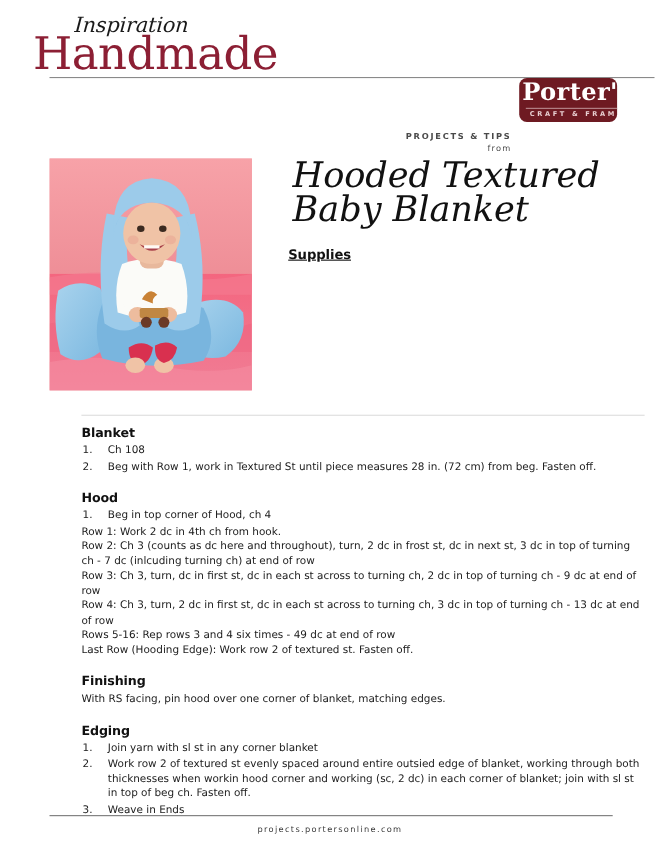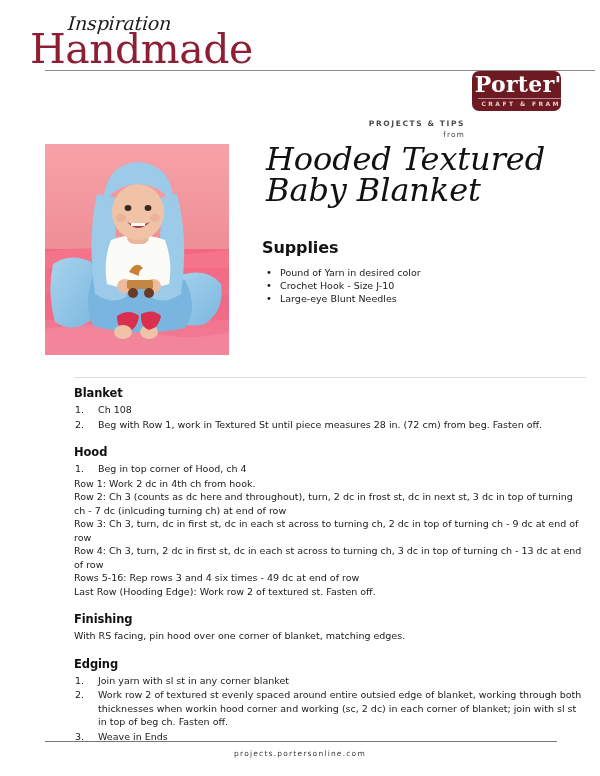--- a/index.html
+++ b/index.html
@@ -104,25 +104,26 @@
     font-family: "DejaVu Serif", "Liberation Serif", serif;
     font-size: 32px;
     line-height: 31px;
     color: #111111;
     letter-spacing: -0.1px;
     margin: 4px;
     font-weight: normal;
     font-style: italic;
   }
   .supplies-head {
-    margin-top: 32px;
-    font-size: 16px;
+    margin-top: 18px;
+    font-size: 12px;
     font-weight: bold;
     color: #111;
     letter-spacing: -0.1px;
+    text-decoration: underline;
   }
   ul.supplies-list {
     margin: 9px 0 0 0;
     padding-left: 18px;
     list-style: none;
   }
   ul.supplies-list li {
     position: relative;
     font-size: 9.5px;
     line-height: 13px;
@@ -290,25 +291,20 @@
       <path d="M34 166 Q70 156 112 168 Q150 178 170 170 L176 196 Q120 206 60 196 Q36 188 34 166 Z" fill="#8cc2e4" opacity="0.0"></path>
     </svg>
   </div>
 
   <div class="title-block">
     <h1 class="doc-title">
       <span>Hooded Textured</span><br>
       <span>Baby Blanket</span>
     </h1>
     <div class="supplies-head">Supplies</div>
-    <ul class="supplies-list">
-      <li>Pound of Yarn in desired color</li>
-      <li>Crochet Hook - Size J-10</li>
-      <li>Large-eye Blunt Needles</li>
-    </ul>
   </div>
 
   <div class="content">
 
     <div class="thin-rule"></div>
 
     <div class="sec">
       <div class="sec-head">Blanket</div>
       <ol class="num-list">
         <li>Ch 108</li>

